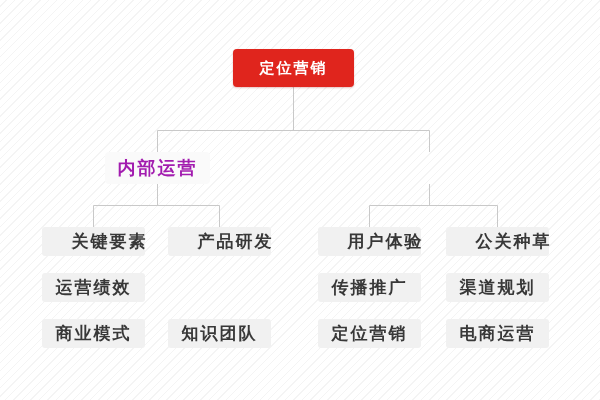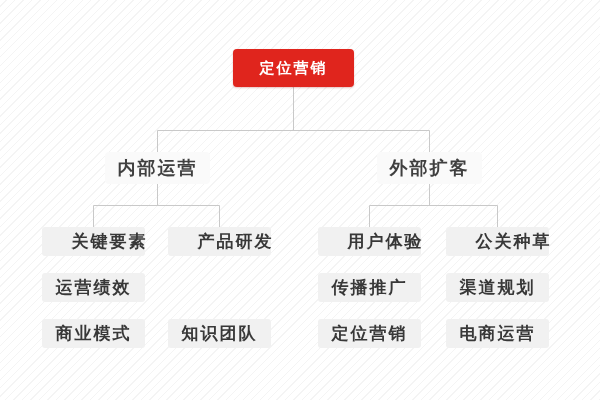--- a/index.html
+++ b/index.html
@@ -22,21 +22,21 @@
   }
   .root{
     left:233px;top:49px;width:121px;height:38px;
     background:#e0251d;color:#ffffff;
     border-radius:4px;
     font-size:15px;letter-spacing:2px;
     box-shadow:0 1px 2px rgba(160,20,10,0.25);
   }
   .branch{
     top:152px;width:105px;height:32px;
-    background:#fafafa;color:#404040;
+    background:#fafafa;color:#a21caf;
     border-radius:4px;
     font-size:18px;letter-spacing:2px;
   }
   .branch.left{left:105px;}
   .branch.right{left:377px;}
   .leaf{
     width:103px;height:29px;
     background:#f1f1f1;color:#383838;
     border-radius:3px;
     font-size:17px;letter-spacing:2px;
@@ -63,21 +63,20 @@
       <path d="M93.5,227 V205.5 H219.5 V227"></path>
 
       <path d="M429.5,184 V205.5"></path>
       <path d="M369.5,227 V205.5 H497.5 V227"></path>
     </g>
   </svg>
 
   <div class="node root">定位营销</div>
 
   <div class="node branch left">内部运营</div>
-  <div class="node branch right">外部扩客</div>
 
   <div class="node leaf lc1 row1">关键要素</div>
   <div class="node leaf lc2 row1">产品研发</div>
   <div class="node leaf lc1 row2">运营绩效</div>
   <div class="node leaf lc1 row3">商业模式</div>
   <div class="node leaf lc2 row3">知识团队</div>
 
   <div class="node leaf rc1 row1">用户体验</div>
   <div class="node leaf rc2 row1">公关种草</div>
   <div class="node leaf rc1 row2">传播推广</div>

